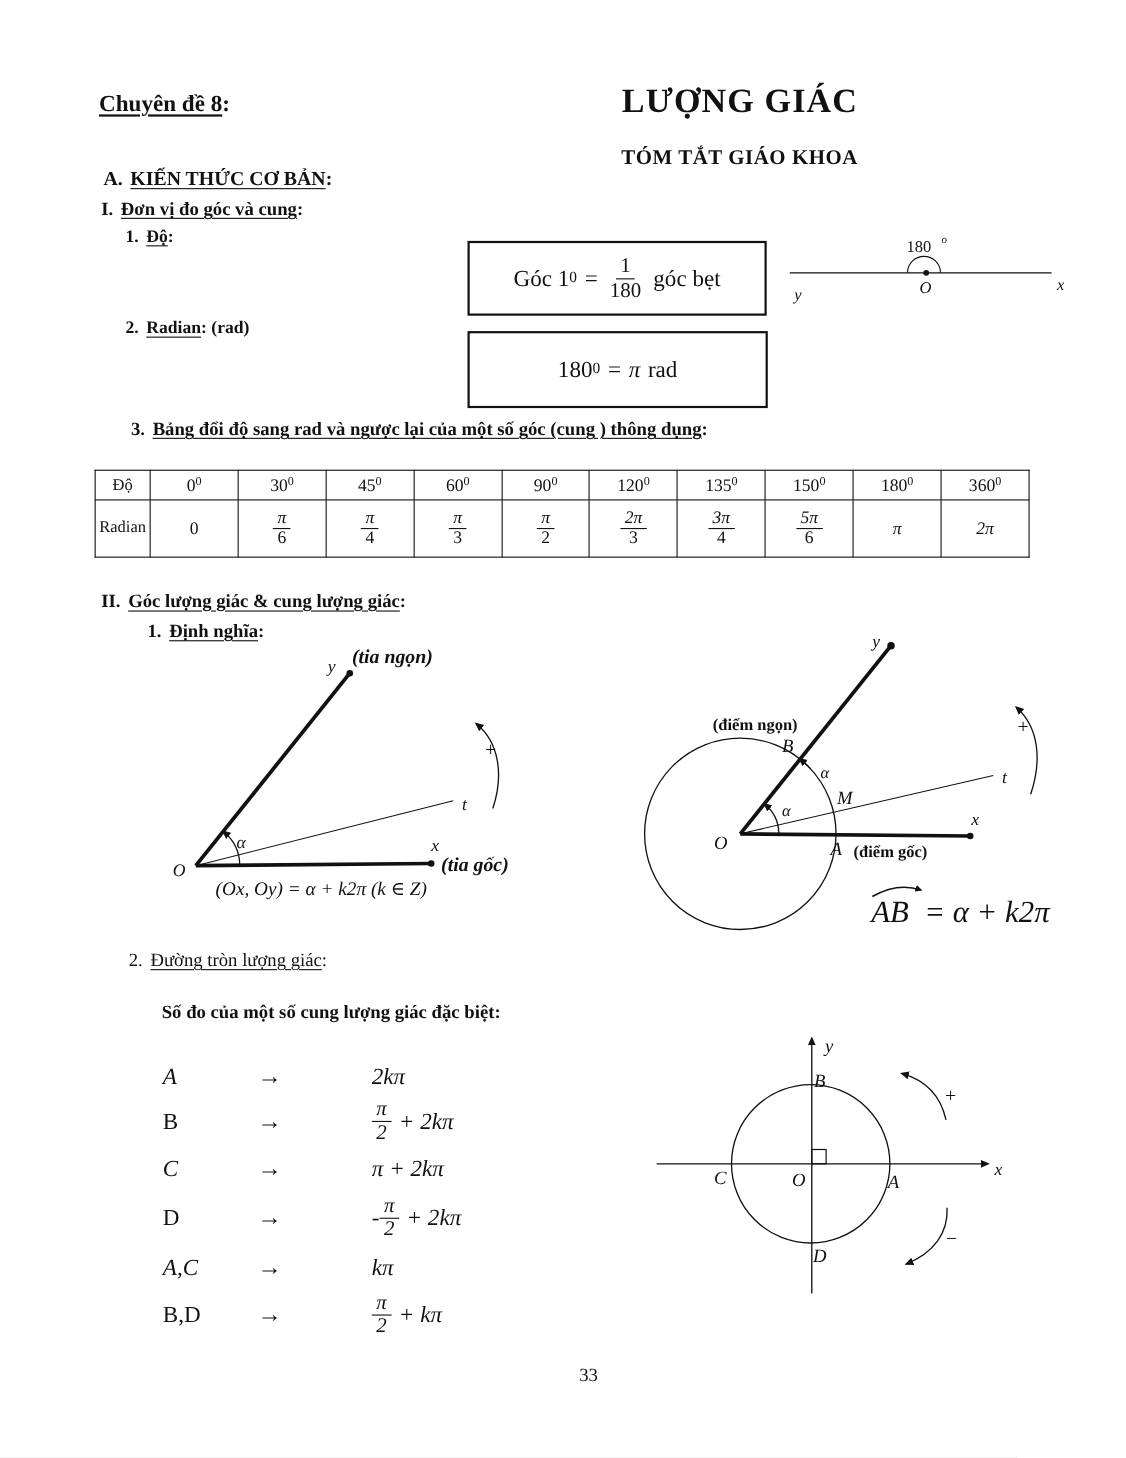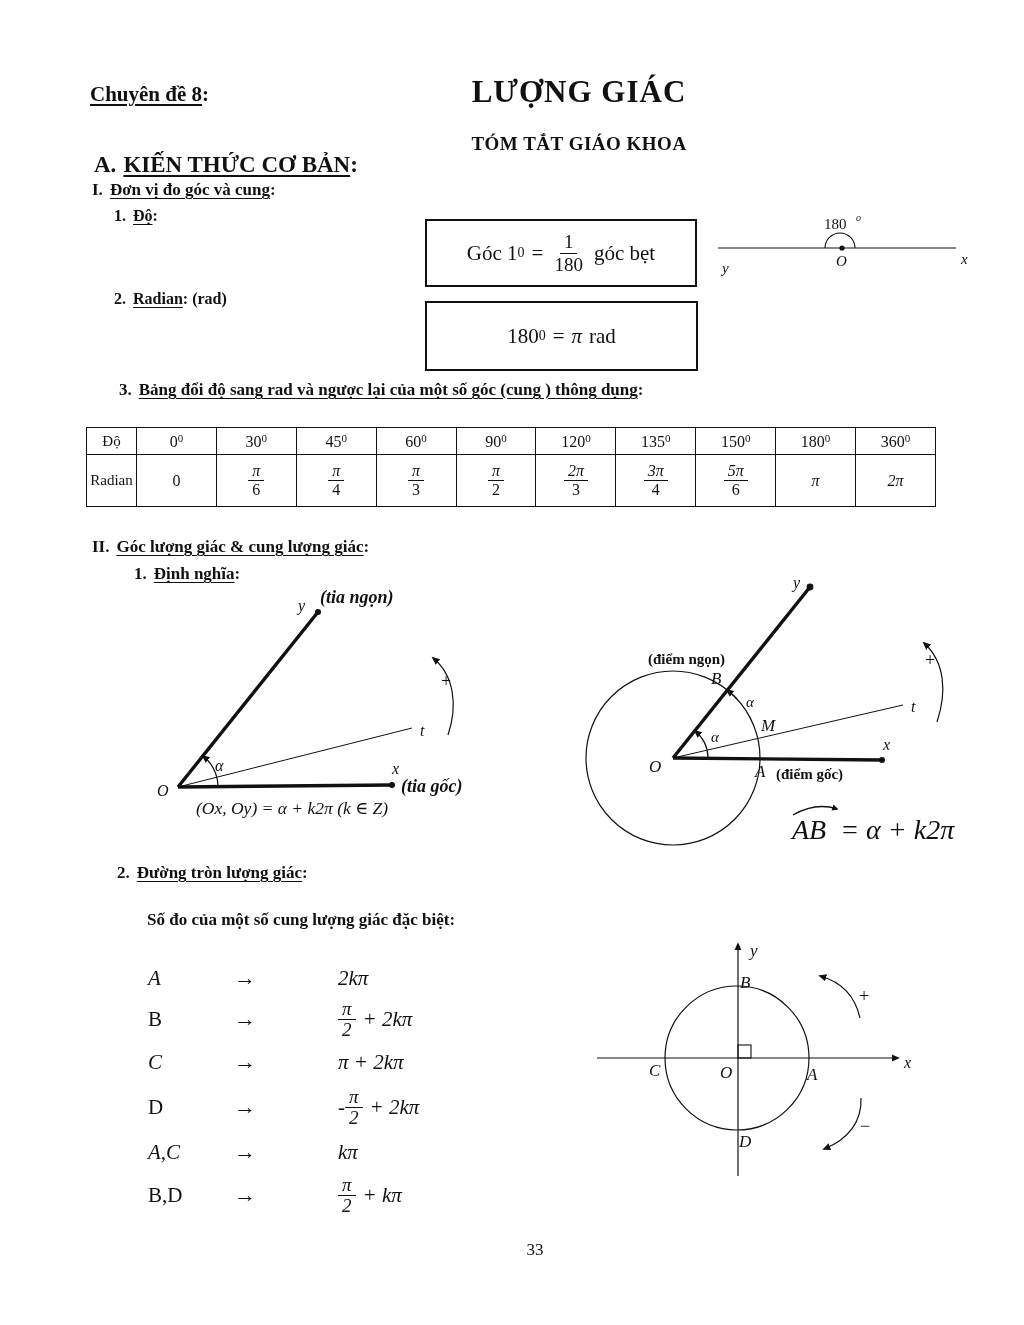--- a/index.html
+++ b/index.html
@@ -9,32 +9,32 @@
     background: #ffffff; color: #111;
     font-family: "Liberation Serif", "DejaVu Serif", serif;
     overflow: hidden; margin: 0 auto;
   }
   .abs { position: absolute; }
   .u { text-decoration: underline; text-underline-offset: 3px; }
   .it { font-style: italic; }
   .pre { margin-right: 7px; }
 
   .topic { left: 90px; top: 82px; font-size: 21px; font-weight: bold; }
-  .title-wrap { left: 359px; top: 74px; width: 440px; text-align: center; }
+  .title-wrap { left: 340px; top: 74px; width: 440px; text-align: right; }
   .main-title { font-size: 31px; font-weight: bold; letter-spacing: 1px; }
   .sub-title { font-size: 19px; font-weight: bold; margin-top: 23px; letter-spacing: .5px; }
 
-  .h-a  { left: 94px;  top: 152px; font-size: 23px; font-weight: bold; }
+  .h-a  { left: 94px;  top: 152px; font-size: 18px; font-weight: bold; }
   .h-i  { left: 92px;  top: 180px; font-size: 17px; font-weight: bold; }
   .h-deg{ left: 114px; top: 207px; font-size: 16px; font-weight: bold; }
   .h-rad{ left: 114px; top: 290px; font-size: 16px; font-weight: bold; }
   .h-tbl{ left: 119px; top: 380px; font-size: 17px; font-weight: bold; }
   .h-ii { left: 92px;  top: 537px; font-size: 17px; font-weight: bold; }
   .h-dn { left: 134px; top: 564px; font-size: 17px; font-weight: bold; }
-  .h-dt { left: 117px; top: 863px; font-size: 17px; font-weight: bold; }
+  .h-dt { left: 117px; top: 863px; font-size: 17px; font-weight: normal; }
   .h-intro { left: 147px; top: 910px; font-size: 17px; font-weight: bold; }
 
   .formula-box {
     border: 2px solid #111; display: flex; align-items: center; justify-content: center;
     font-size: 21px;
     text-align: center;
   }
   .box1 { left: 425px; top: 219px; width: 272px; height: 68px; }
   .box2 { left: 425px; top: 301px; width: 273px; height: 70px; }
   .formula-box sup { font-size: 14px; vertical-align: 7px; }

